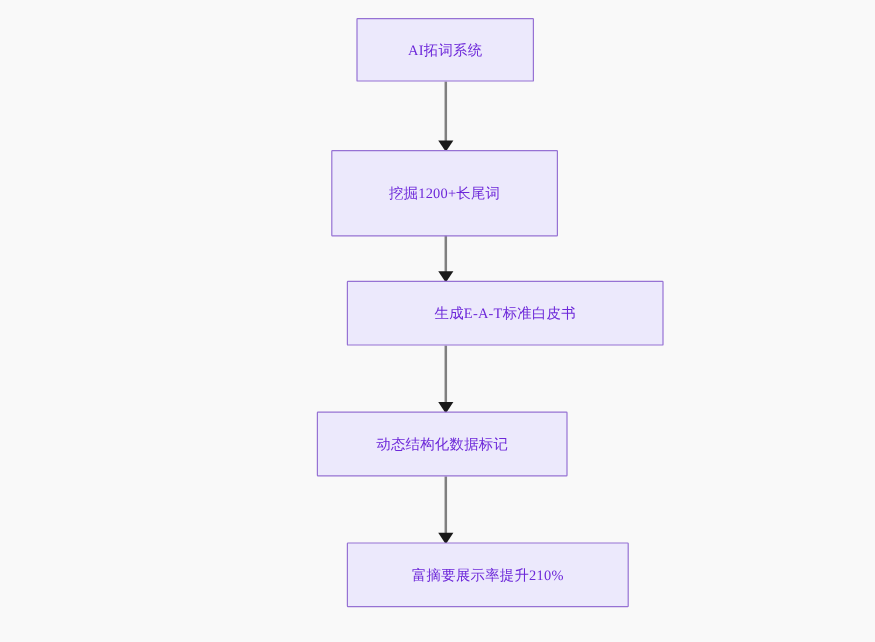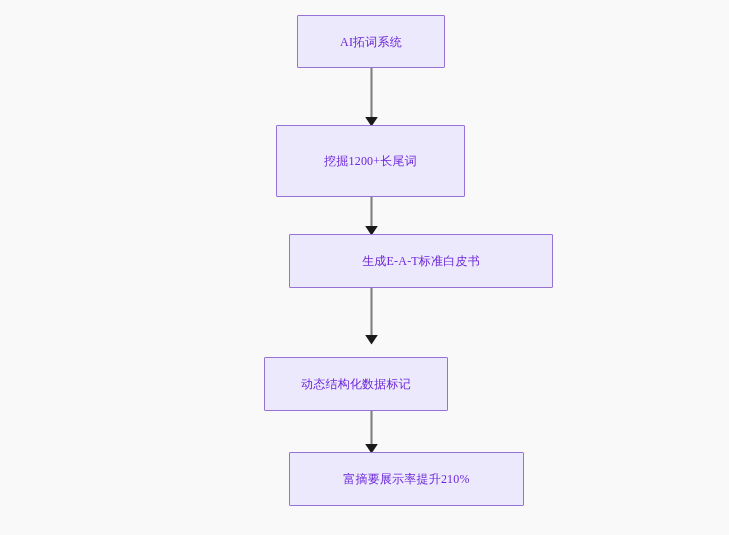--- a/index.html
+++ b/index.html
@@ -75,21 +75,21 @@
   </div>
 
   <div class="node-box" style="left:276px; top:125px; width:189px; height:72px;">
     <span class="node-label">挖掘1200+长尾词</span>
   </div>
 
   <div class="node-box" style="left:261px; top:234px; width:264px; height:54px;margin-left:28px;">
     <span class="node-label">生成E-A-T标准白皮书</span>
   </div>
 
-  <div class="node-box" style="left:264px; top:357px; width:184px; height:54px;">
+  <div class="node-box" style="left:264px; top:343px; width:209px; height:54px;">
     <span class="node-label">动态结构化数据标记</span>
   </div>
 
   <div class="node-box" style="left:253px; top:452px; width:235px; height:54px;margin-left:36px;">
     <span class="node-label">富摘要展示率提升210%</span>
   </div>
 
 </div>
 
 </body></html>

